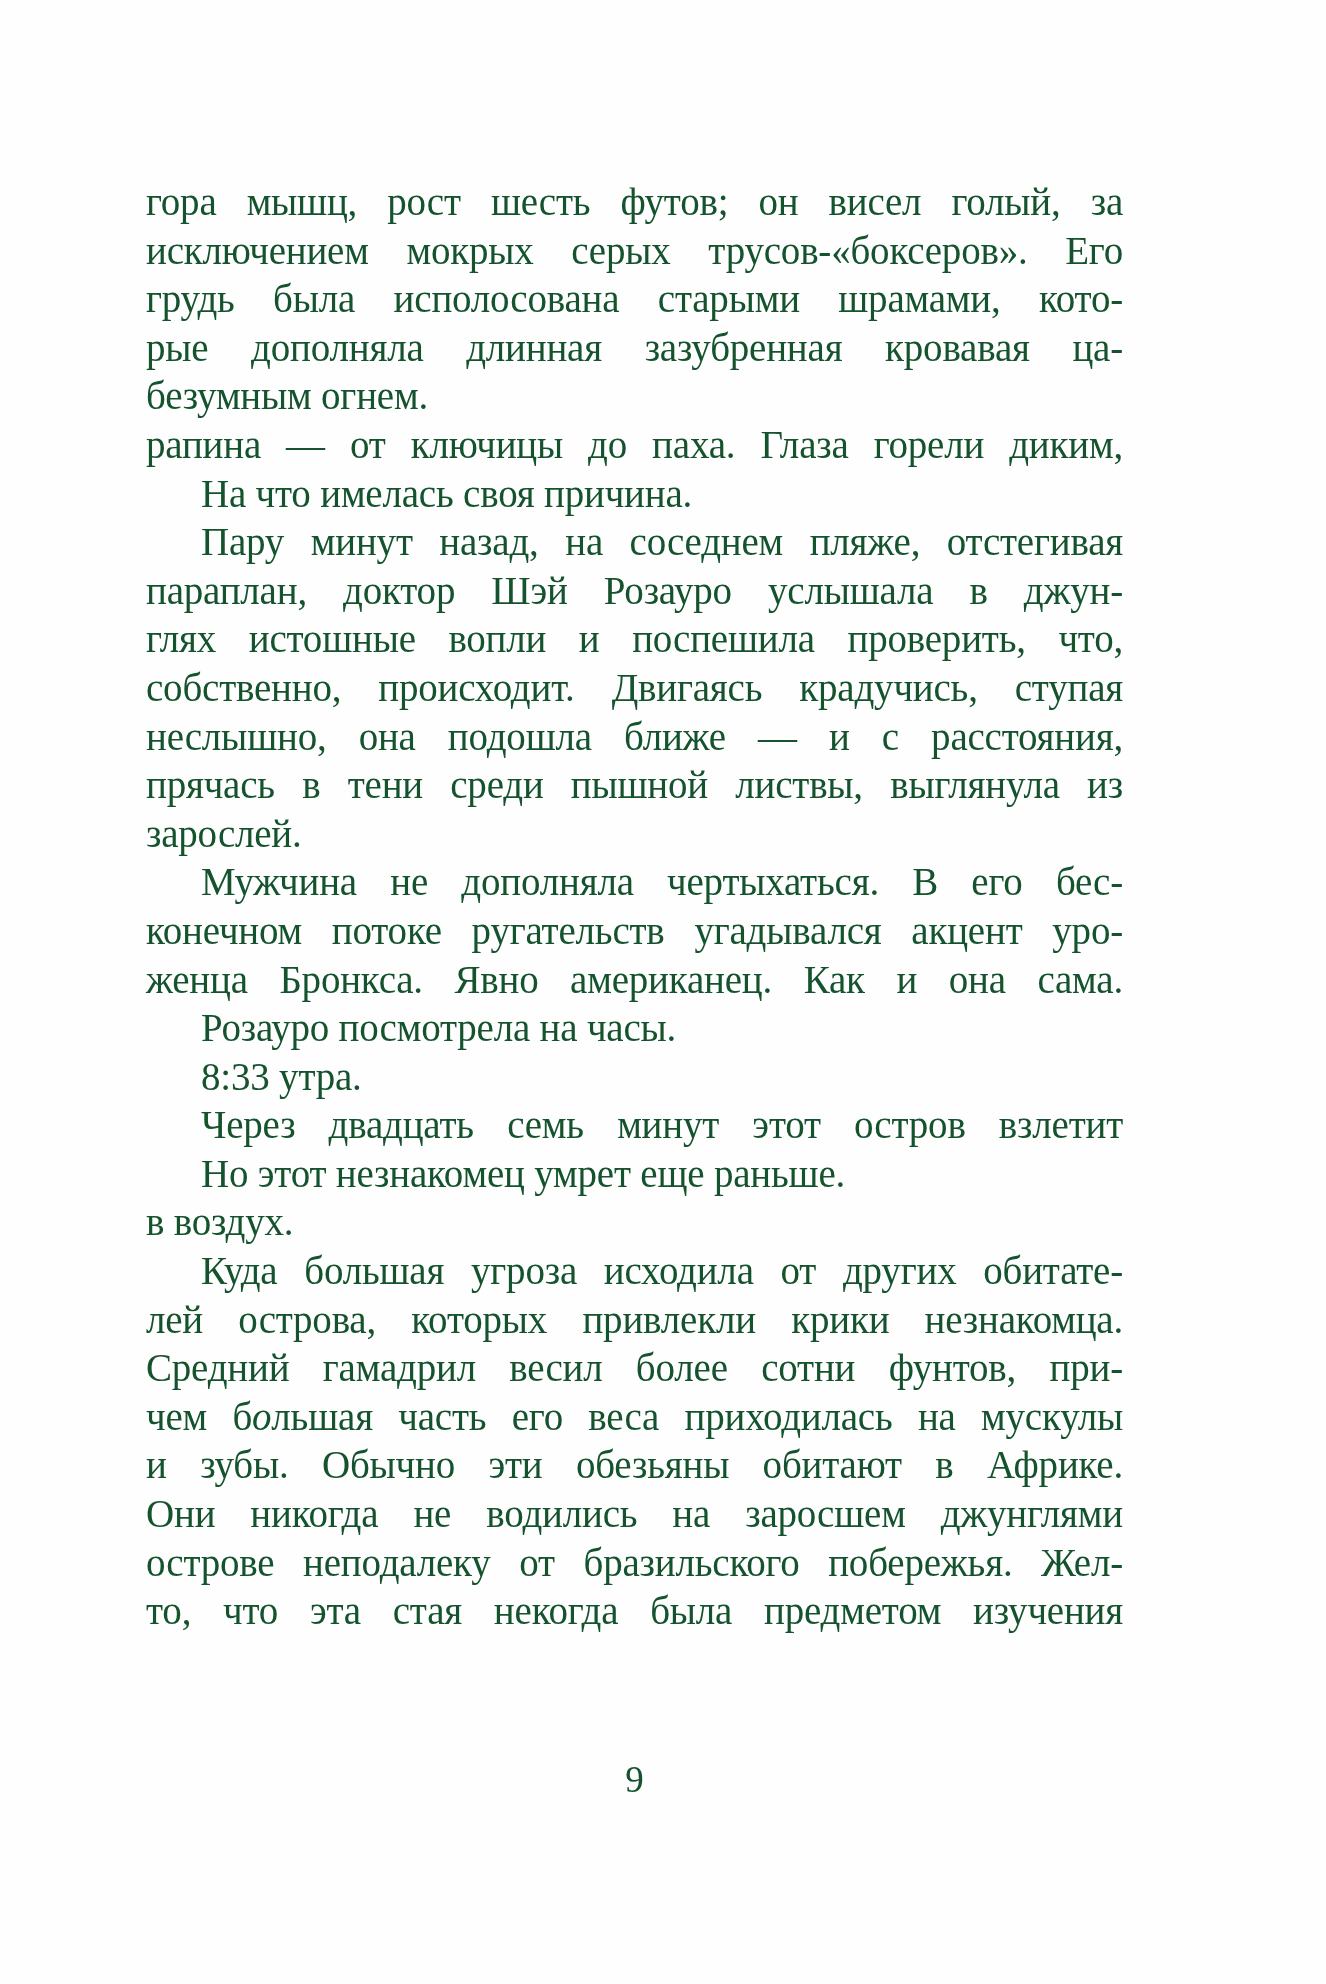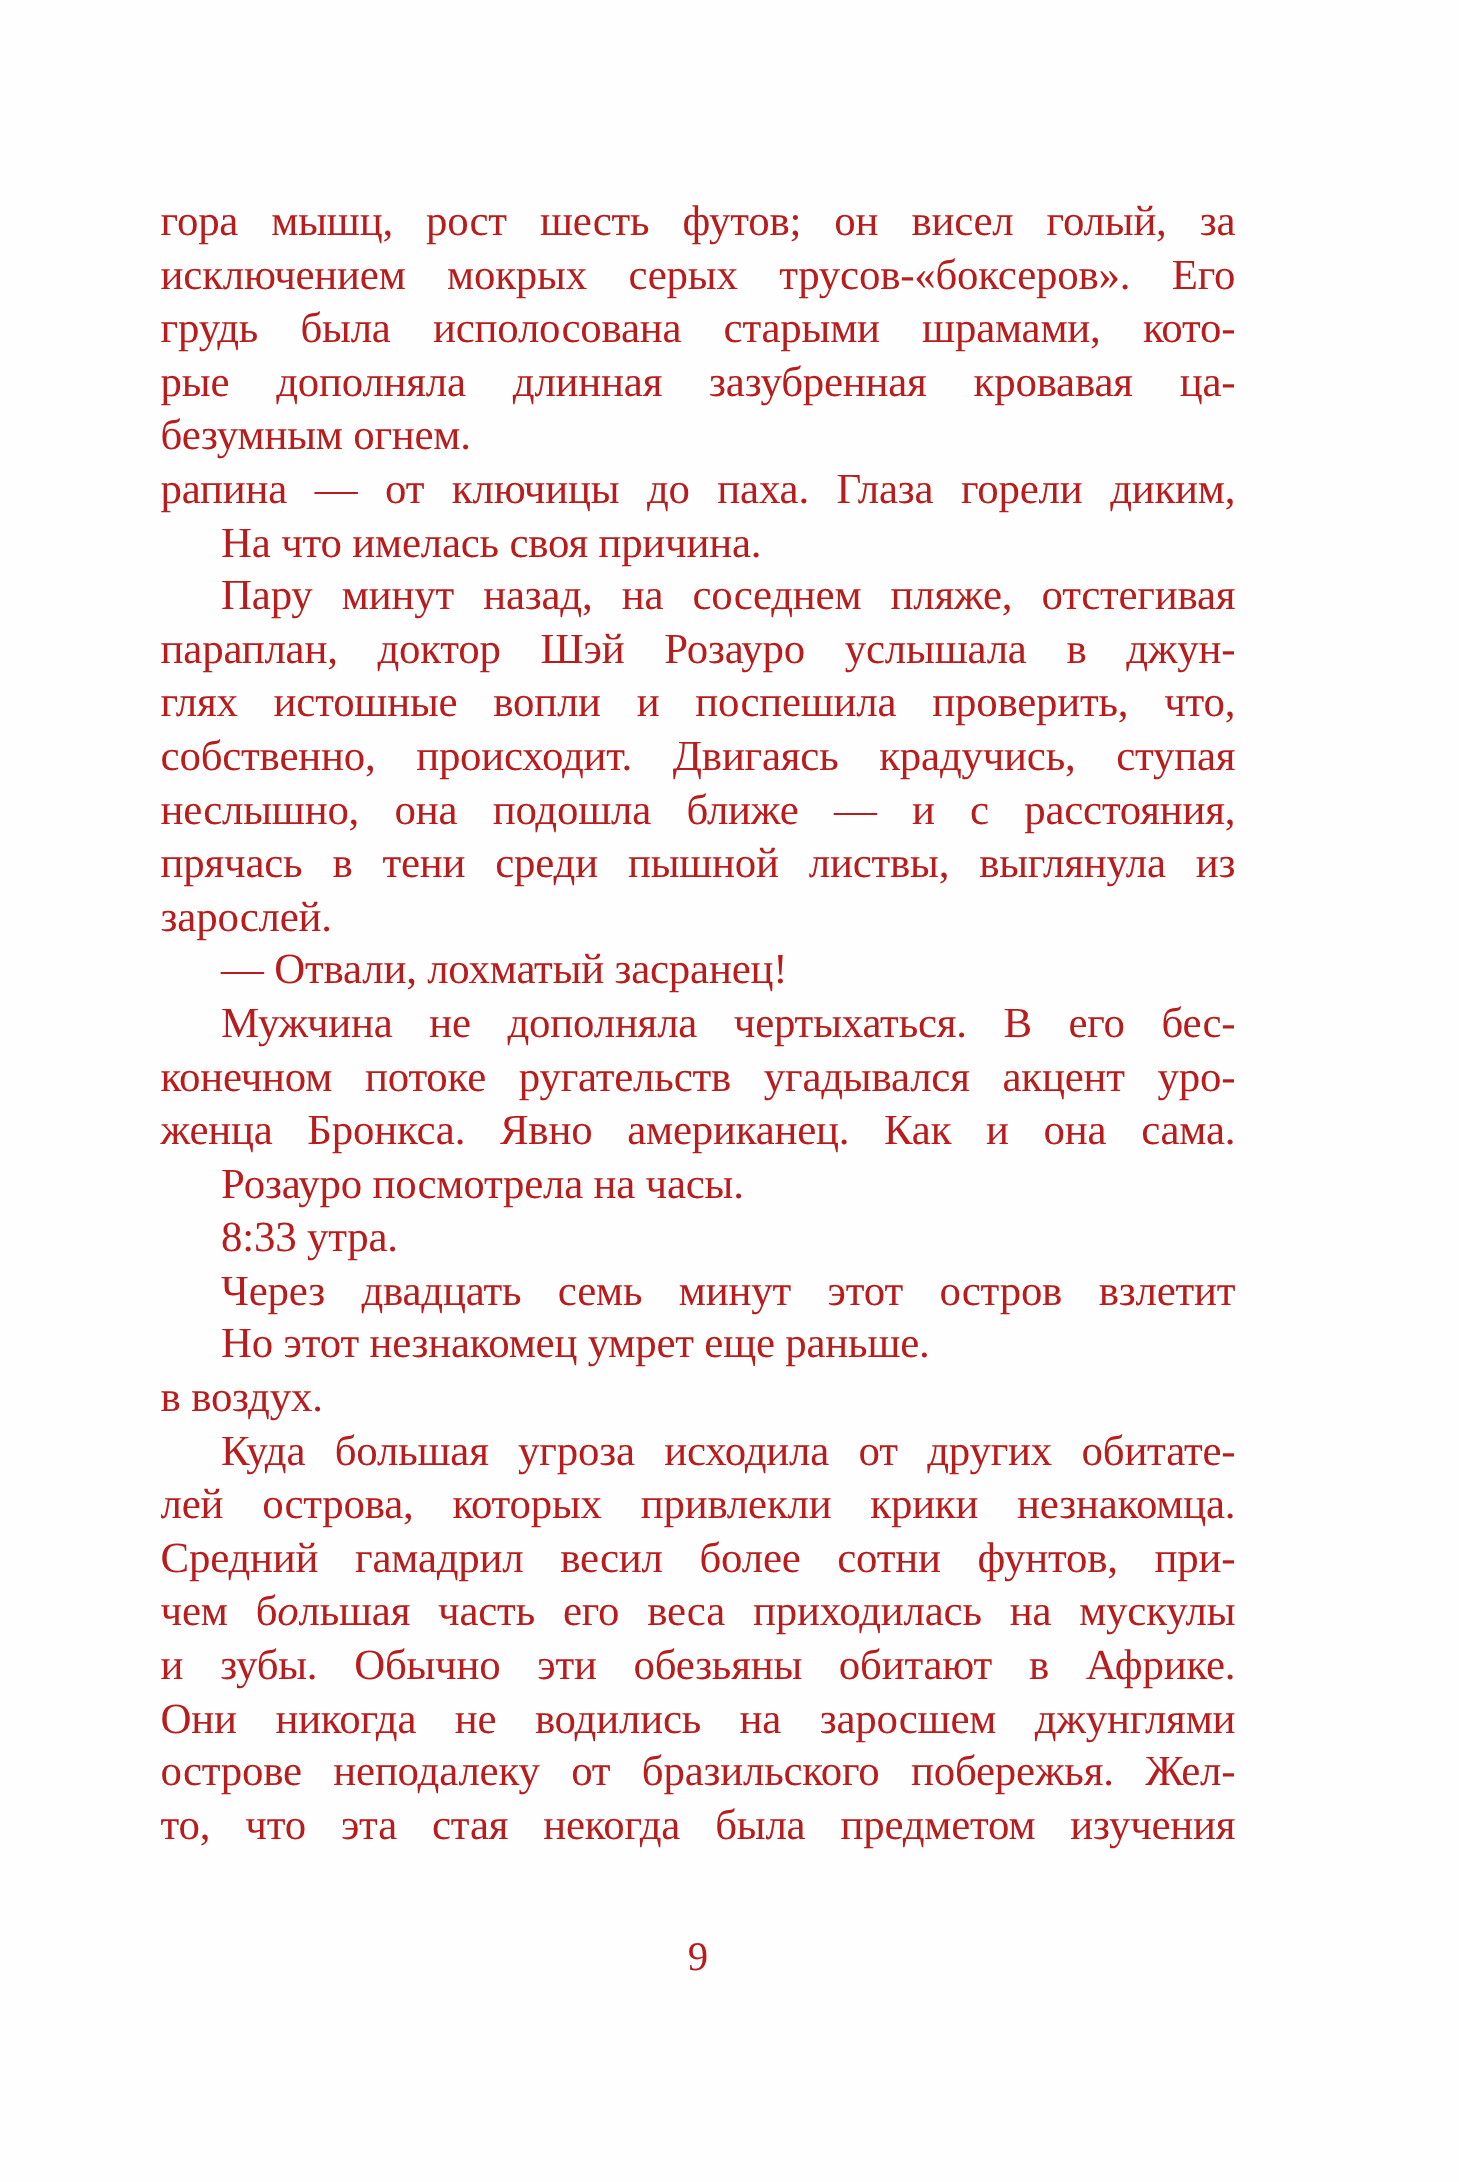--- a/index.html
+++ b/index.html
@@ -46,37 +46,36 @@
     top: 1758px;
     width: 977px;
     text-align: center;
     font-size: 37px;
     line-height: 44px;
   }
 </style>
 </head>
 <body style="background: rgb(254, 254, 254);">
 
-<div class="page" style="color: #b91c1c;">
+<div class="page" style="color: #14532d;">
   <div class="text-block">
       <div class="line">гора мышц, рост шесть футов; он висел голый, за</div>
       <div class="line">исключением мокрых серых трусов-«боксеров». Его</div>
       <div class="line">грудь была исполосована старыми шрамами, кото-</div>
       <div class="line">рые дополняла длинная зазубренная кровавая ца-</div>
       <div class="line loose">безумным огнем.</div>
       <div class="line">рапина — от ключицы до паха. Глаза горели диким,</div>
       <div class="line indent loose">На что имелась своя причина.</div>
       <div class="line indent">Пару минут назад, на соседнем пляже, отстегивая</div>
       <div class="line">параплан, доктор Шэй Розауро услышала в джун-</div>
       <div class="line">глях истошные вопли и поспешила проверить, что,</div>
       <div class="line">собственно, происходит. Двигаясь крадучись, ступая</div>
       <div class="line">неслышно, она подошла ближе — и с расстояния,</div>
       <div class="line">прячась в тени среди пышной листвы, выглянула из</div>
       <div class="line loose">зарослей.</div>
-      <div class="line indent loose">— Отвали, лохматый засранец!</div>
       <div class="line indent">Мужчина не дополняла чертыхаться. В его бес-</div>
       <div class="line">конечном потоке ругательств угадывался акцент уро-</div>
       <div class="line">женца Бронкса. Явно американец. Как и она сама.</div>
       <div class="line indent loose">Розауро посмотрела на часы.</div>
       <div class="line indent loose">8:33 утра.</div>
       <div class="line indent">Через двадцать семь минут этот остров взлетит</div>
       <div class="line indent loose">Но этот незнакомец умрет еще раньше.</div>
       <div class="line loose">в воздух.</div>
       <div class="line indent">Куда большая угроза исходила от других обитате-</div>
       <div class="line">лей острова, которых привлекли крики незнакомца.</div>

